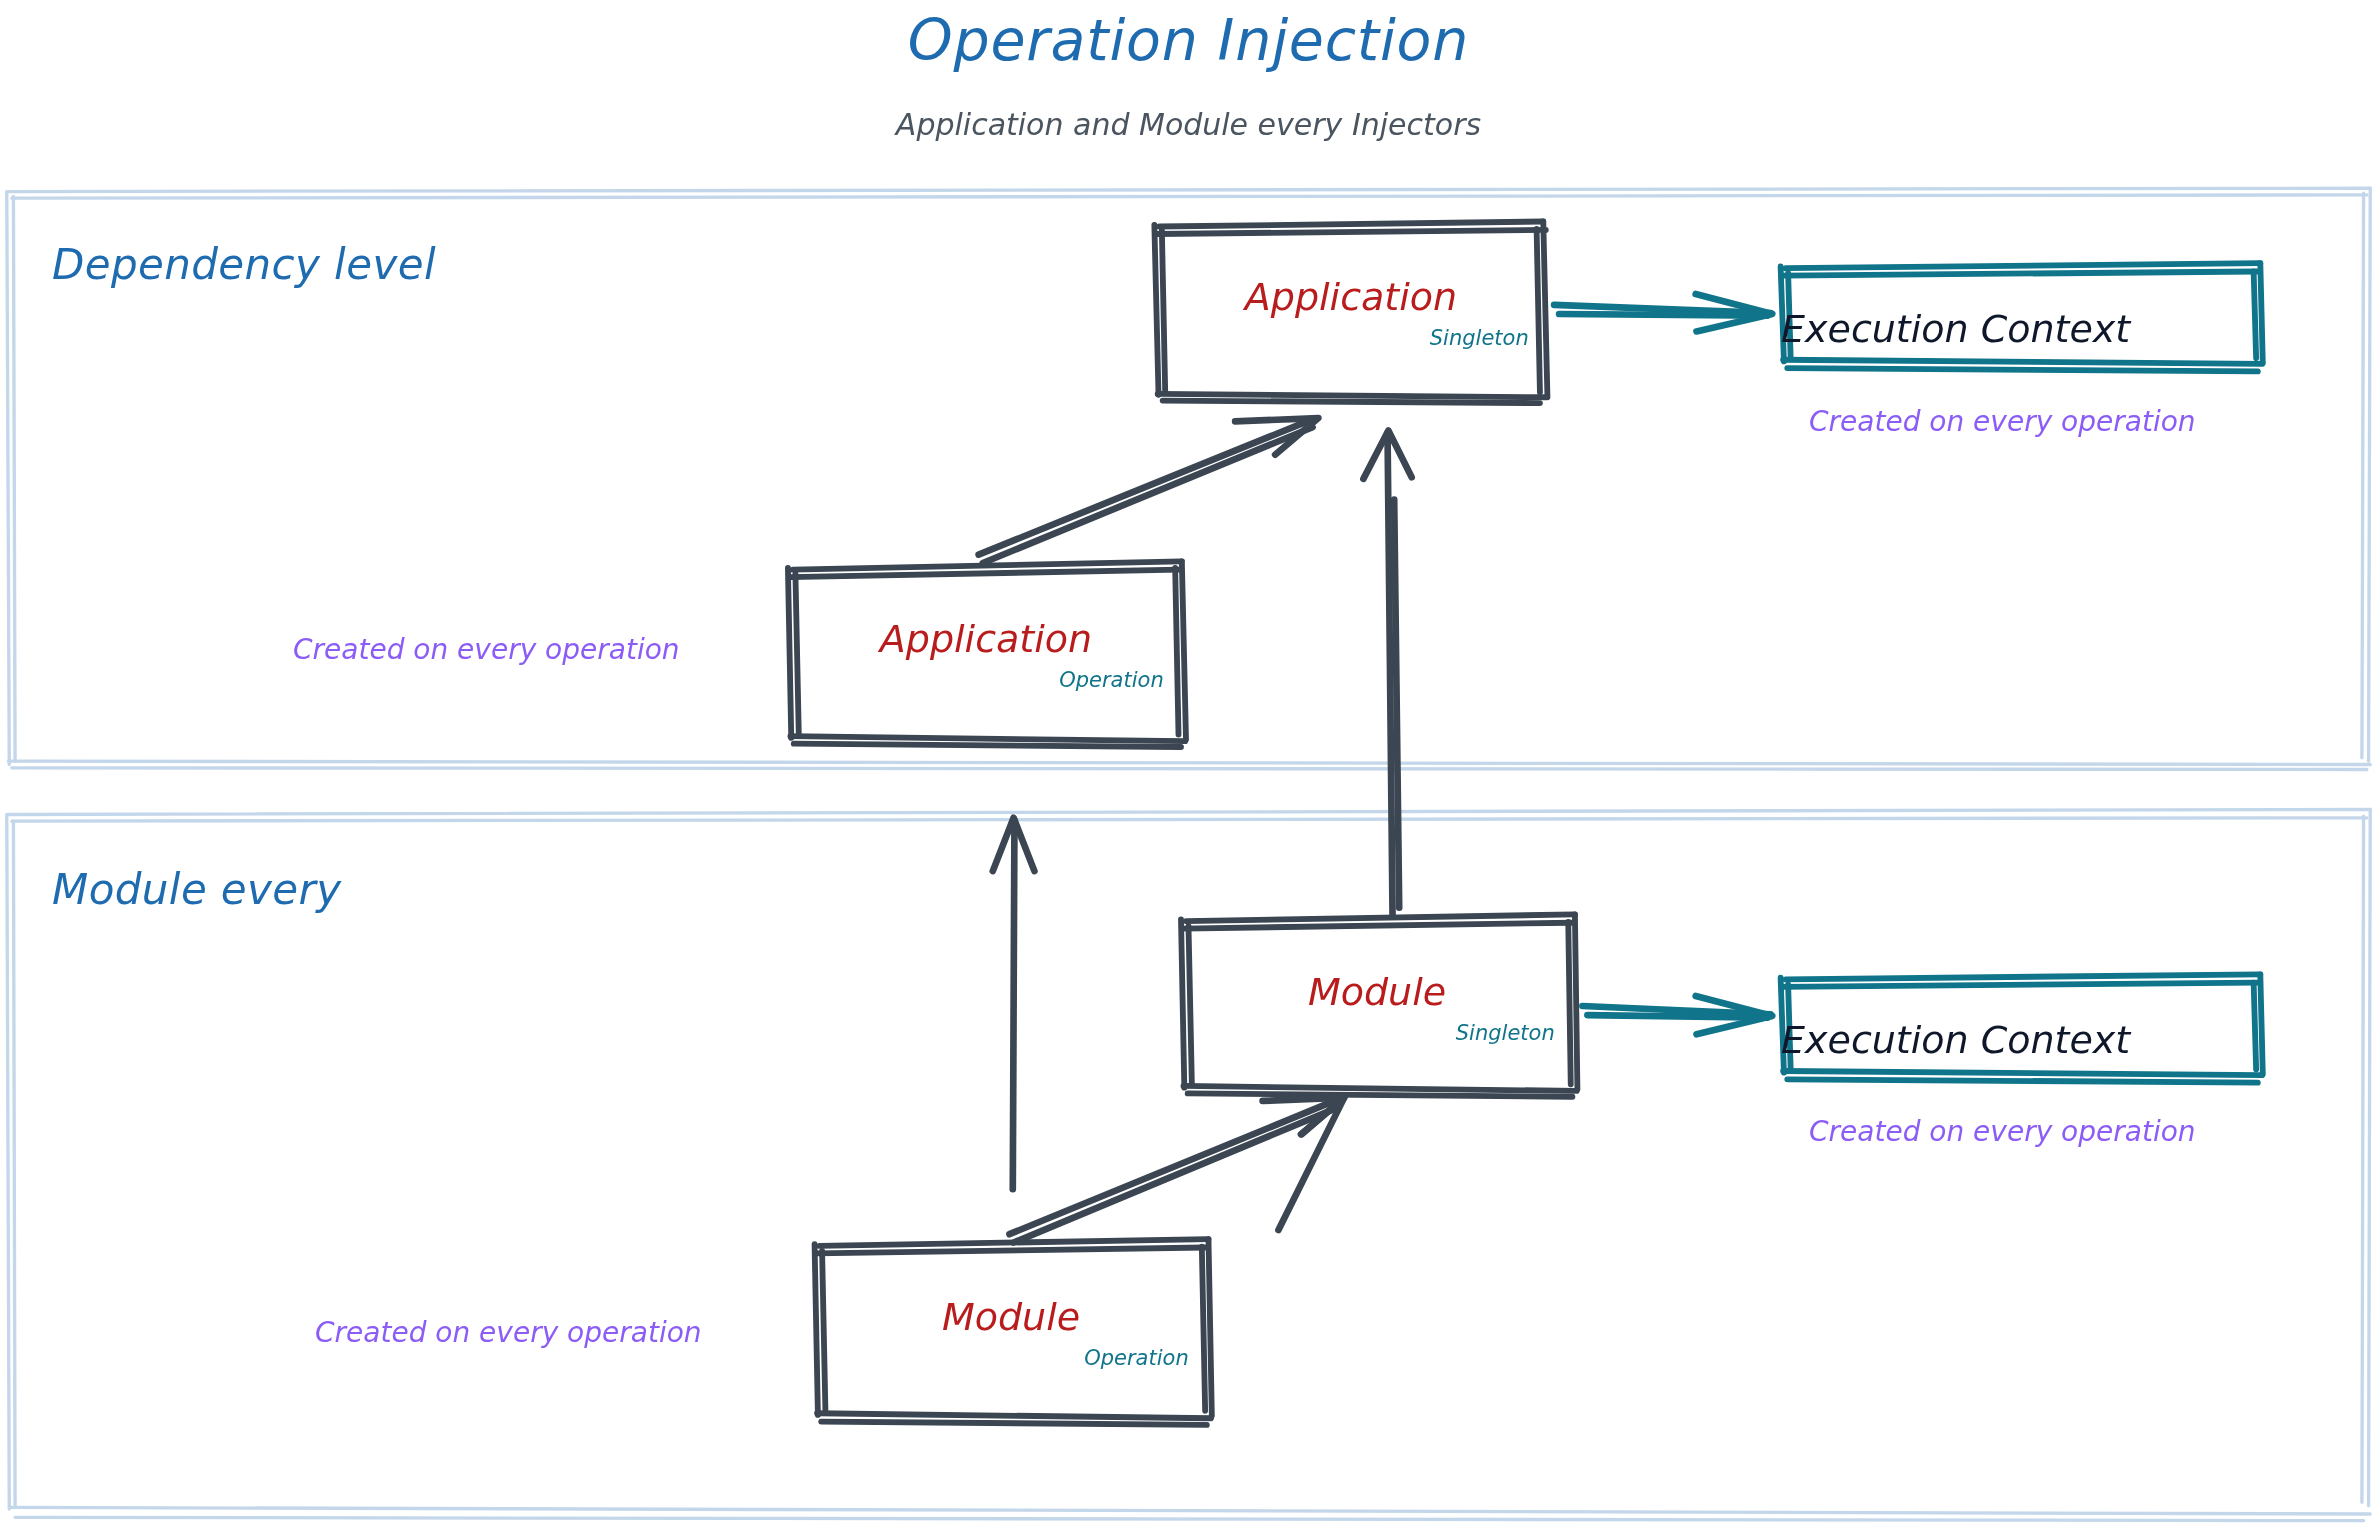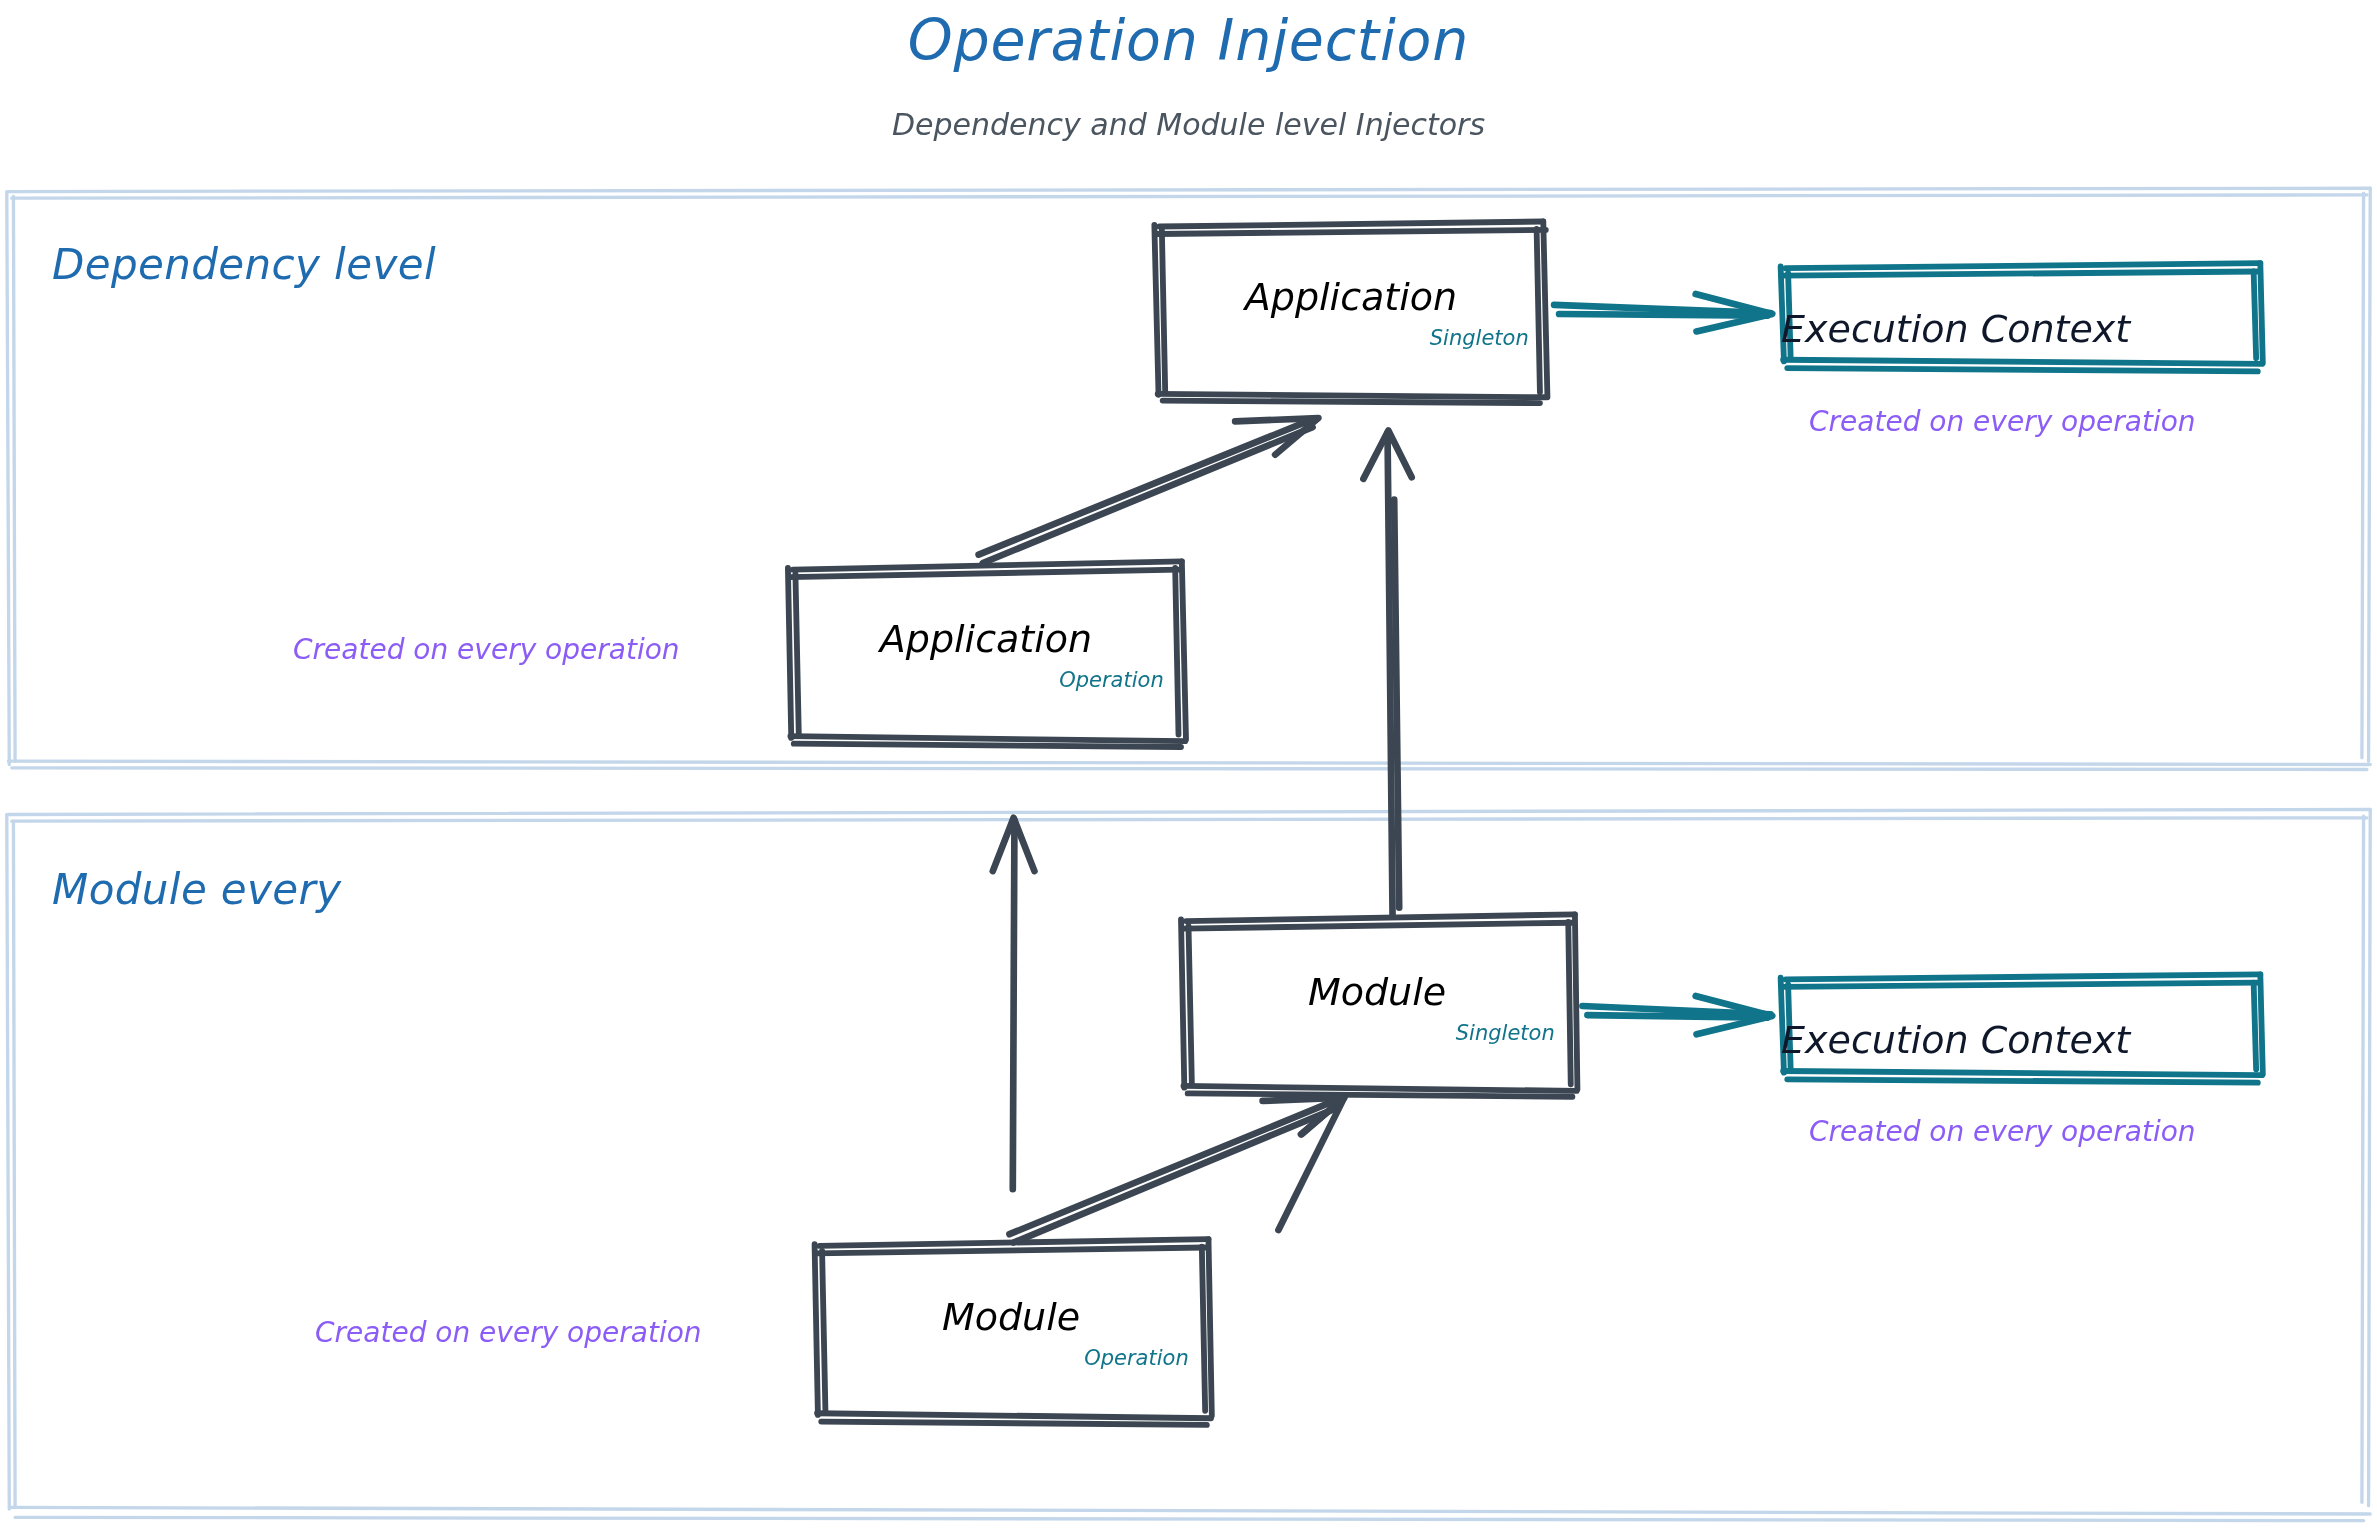--- a/index.html
+++ b/index.html
@@ -69,21 +69,21 @@
   .node {
     position: absolute;
     box-sizing: border-box;
   }
   .node .node-title {
     position: absolute;
     left: 0;
     width: 100%;
     text-align: center;
     font-size: 38px;
-    color: #000000;
+    color: #b91c1c;
     font-style: italic;
     white-space: nowrap;
   }
   .node .node-badge {
     position: absolute;
     right: 18.3px;
     font-size: 21px;
     color: #10748a;
     font-style: italic;
     white-space: nowrap;
@@ -267,21 +267,21 @@
     </g>
 
     <g fill="none" stroke="#3b4652" stroke-width="8" stroke-linecap="round" stroke-linejoin="round">
       <path d="M 1216 1428 L 1218 985"></path>
       <path d="M 1192 1046 L 1217 982 L 1242 1046"></path>
     </g>
 
   </svg>
 
   <div class="txt title">Operation Injection</div>
-  <div class="txt subtitle">Dependency and Module level Injectors</div>
+  <div class="txt subtitle">Application and Module every Injectors</div>
 
   <div class="txt group-title" id="app-level-title">Dependency level</div>
 
   <div class="txt group-title" id="mod-level-title">Module every</div>
 
   <div class="node" id="node-app-singleton">
     <div class="node-title">Application</div>
     <div class="node-badge">Singleton</div>
   </div>
 

